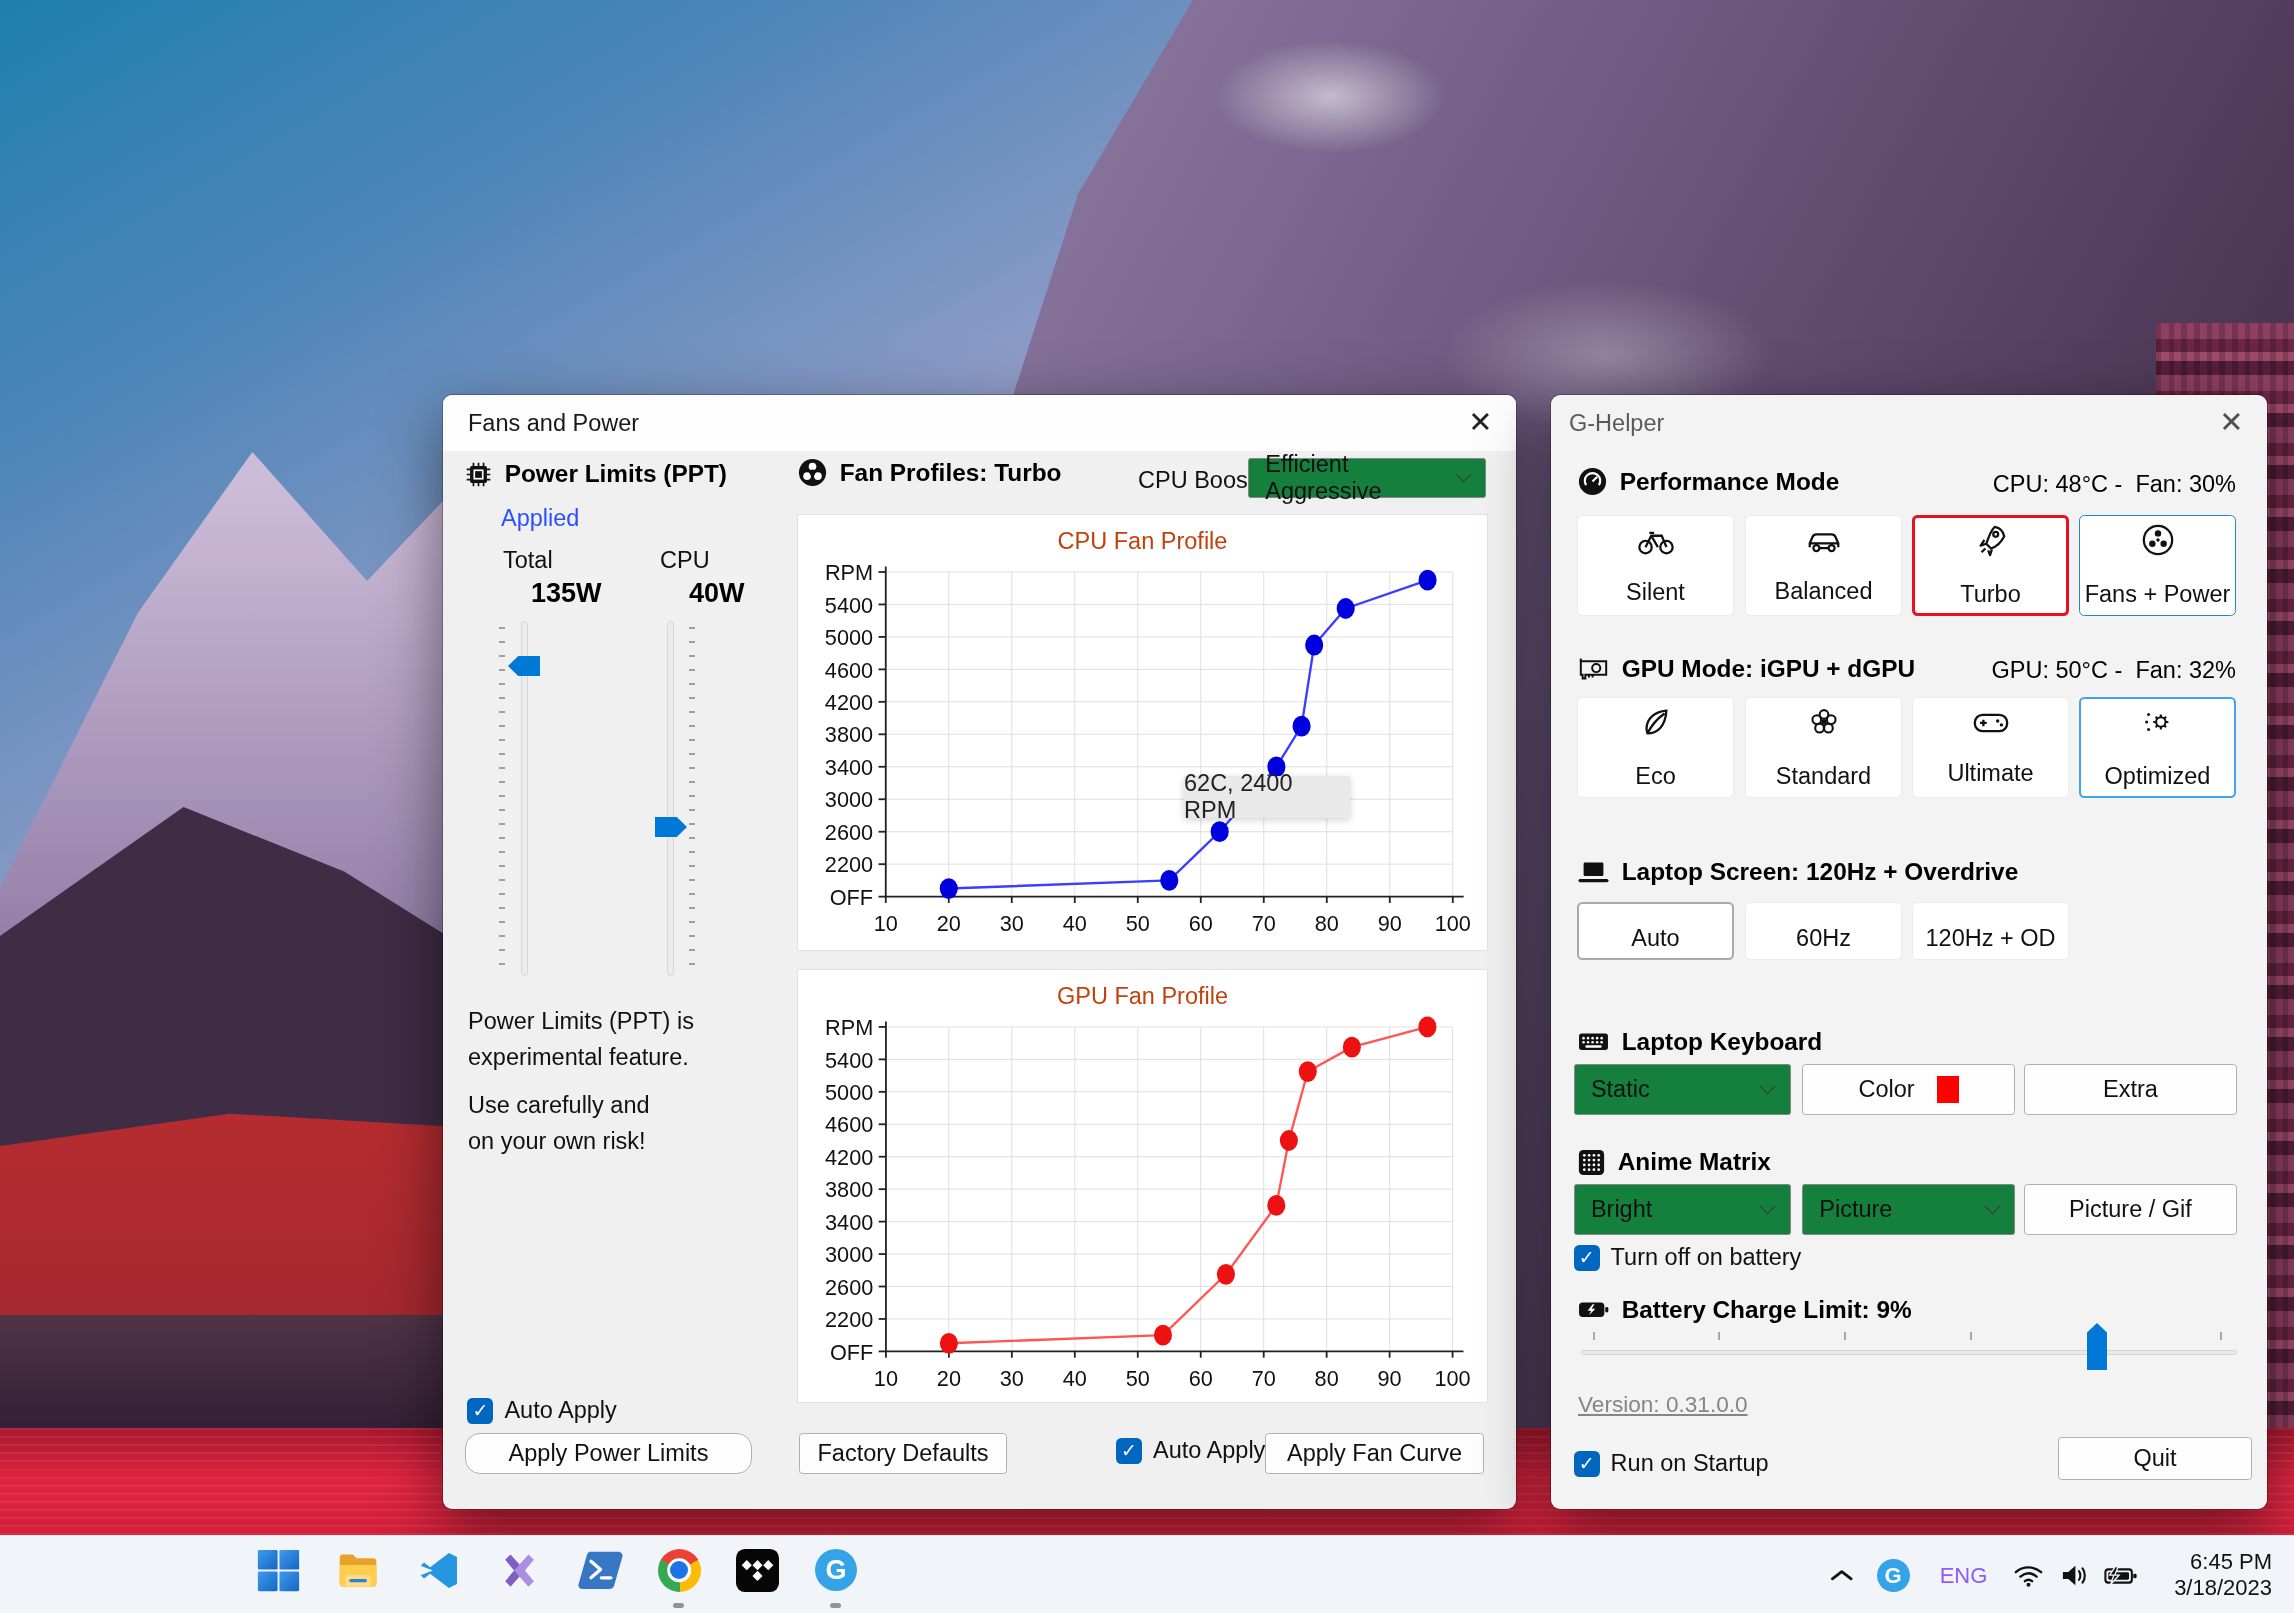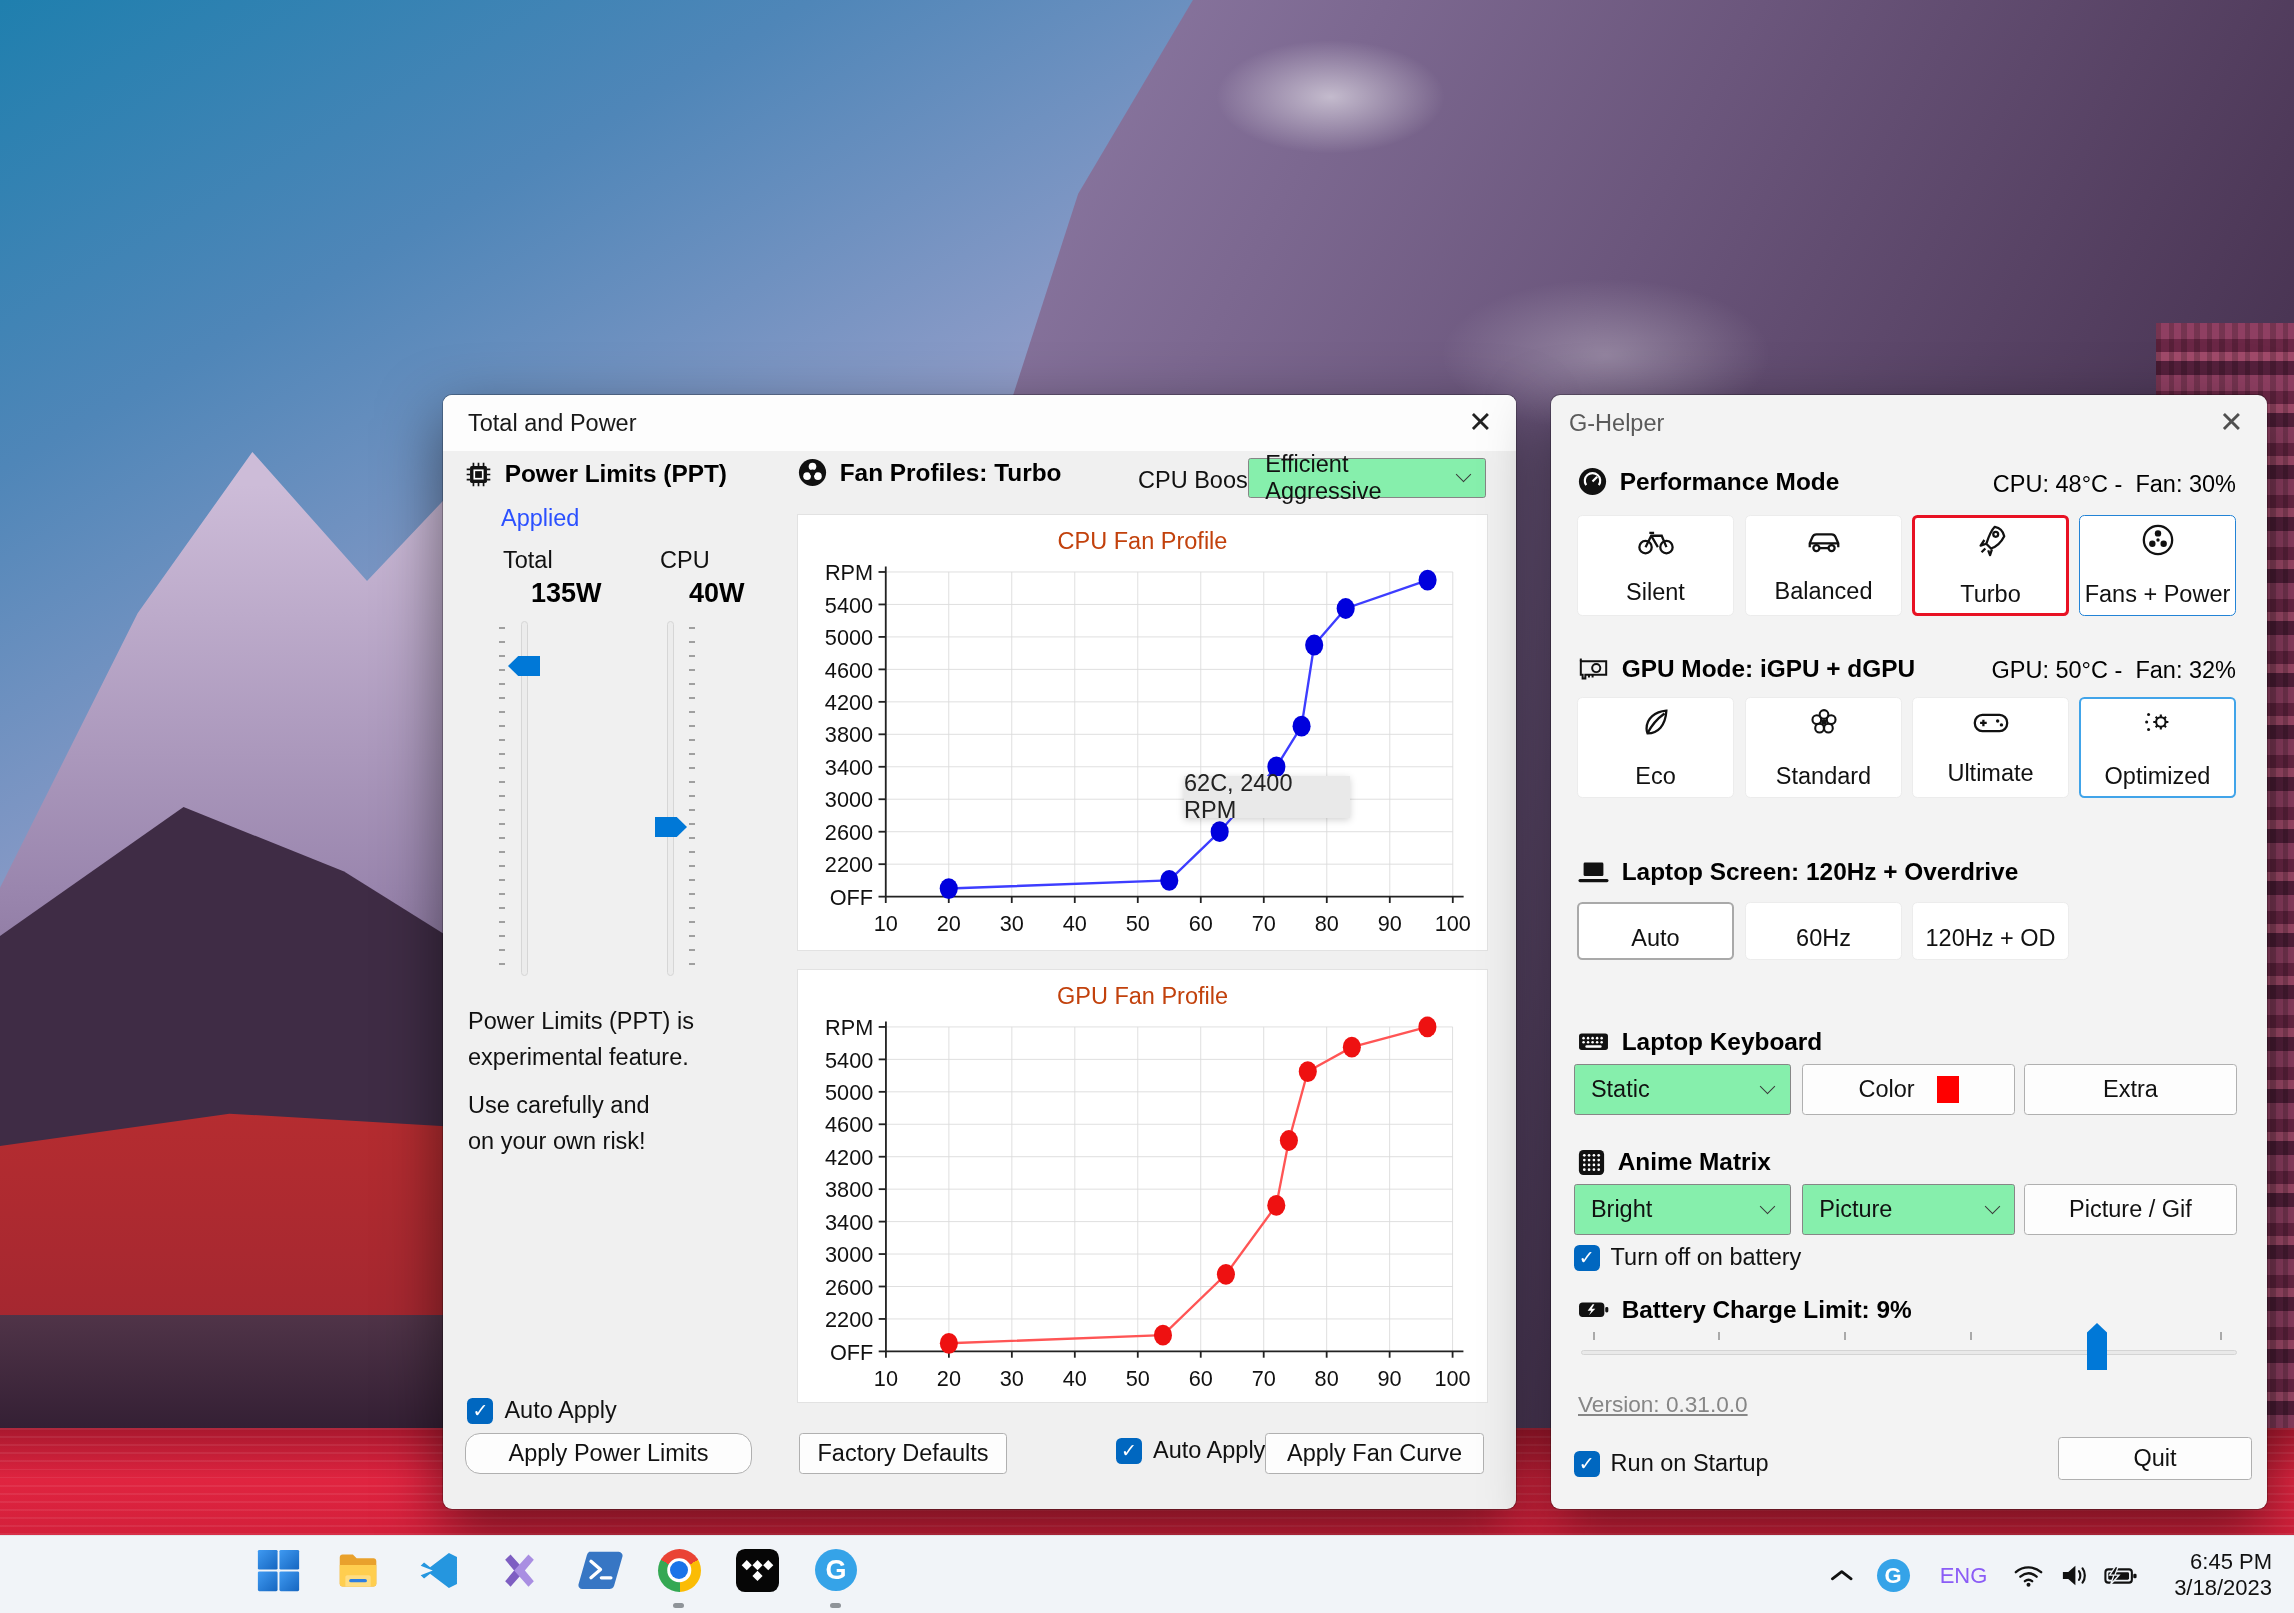--- a/index.html
+++ b/index.html
@@ -21,21 +21,21 @@
   .wp-water{position:absolute;left:0;top:88.5%;width:100%;height:11.5%;background:
     repeating-linear-gradient(180deg, rgba(255,255,255,0.07) 0 1.8px, rgba(255,255,255,0) 1.8px 8.1px),
     linear-gradient(180deg,#a9182e 0%,#e02440 28%,#d21f3a 60%,#7e1226 100%);}
   .wp-right{position:absolute;right:0;top:20%;width:6%;height:70%;background:
     repeating-linear-gradient(90deg, rgba(0,0,0,.18) 0 5.4px, rgba(0,0,0,0) 5.4px 12.7px),
     repeating-linear-gradient(180deg,#8f3f62 0 16.3px,#6b2746 16.3px 29px,#a04a6a 29px 38px,#55203c 38px 52px);}
   
   .window{position:absolute;border-radius:9px;box-shadow:0 22px 63px rgba(0,0,0,.5), 0 0 0 0.9px rgba(0,0,0,.25);overflow:hidden;}
   .abs{position:absolute;}
   .win-btn{position:absolute;background:#fdfdfd;border:0.9px solid #b0b0b0;border-radius:3.6px;font-size:23.5px;display:flex;align-items:center;justify-content:center;color:#111;box-sizing:border-box;}
-  .combo{position:absolute;background:#86efac;border:0.9px solid #868686;border-radius:2.7px;font-size:23.5px;display:flex;align-items:center;padding:0 16.3px;color:#111;box-sizing:border-box;}
+  .combo{position:absolute;background:#15803d;border:0.9px solid #868686;border-radius:2.7px;font-size:23.5px;display:flex;align-items:center;padding:0 16.3px;color:#111;box-sizing:border-box;}
   .combo::after{content:'';position:absolute;right:16.3px;top:calc(50% - 9px);width:10px;height:10px;border-right:1.8px solid #3a3a3a;border-bottom:1.8px solid #3a3a3a;transform:rotate(45deg);}
   .cb{position:absolute;display:flex;align-items:center;gap:11px;}
   .cbbox{width:26px;height:26px;border-radius:5.4px;background:#0067c0;position:relative;flex:0 0 auto;}
   .cbbox::after{content:'✓';color:#fff;font-size:19px;position:absolute;inset:0;display:flex;align-items:center;justify-content:center;}
   .cb-label{font-size:23.5px;color:#111;}
   .close-x{position:absolute;font-size:29px;line-height:1;cursor:default;}
   
   .fans-window{left:443px;top:395px;width:1073px;height:1114px;background:#f0f0f0;}
   .fans-titlebar{position:absolute;left:0;top:0;width:100%;height:56px;background:#fdfdfd;}
   .fans-title{position:absolute;left:25px;top:0;height:56px;display:flex;align-items:center;font-size:23.5px;color:#191919;}
@@ -94,21 +94,21 @@
     <div class="wp-far"></div>
     <div class="wp-ridge"></div>
     <div class="wp-right"></div>
     <div class="wp-redwood"></div>
     <div class="wp-shrub"></div>
     <div class="wp-water"></div>
   </div>
 
   <div class="window fans-window">
     <div class="fans-titlebar">
-      <div class="fans-title">Total and Power</div>
+      <div class="fans-title">Fans and Power</div>
       <div class="close-x" style="right:23.5px;top:12.7px;color:#222;">✕</div>
     </div>
 
     <div class="sec-head" style="left:22px;top:65px;">
       <svg viewBox="0 0 32 32" width="27" height="27">
           <g stroke="#111" stroke-width="2">
             <path d="M10 2v4M16 2v4M22 2v4M10 26v4M16 26v4M22 26v4M2 10h4M2 16h4M2 22h4M26 10h4M26 16h4M26 22h4"></path>
           </g>
           <rect x="6" y="6" width="20" height="20" rx="2" fill="#111"></rect>
           <rect x="11" y="11" width="10" height="10" fill="none" stroke="#fff" stroke-width="2"></rect>

